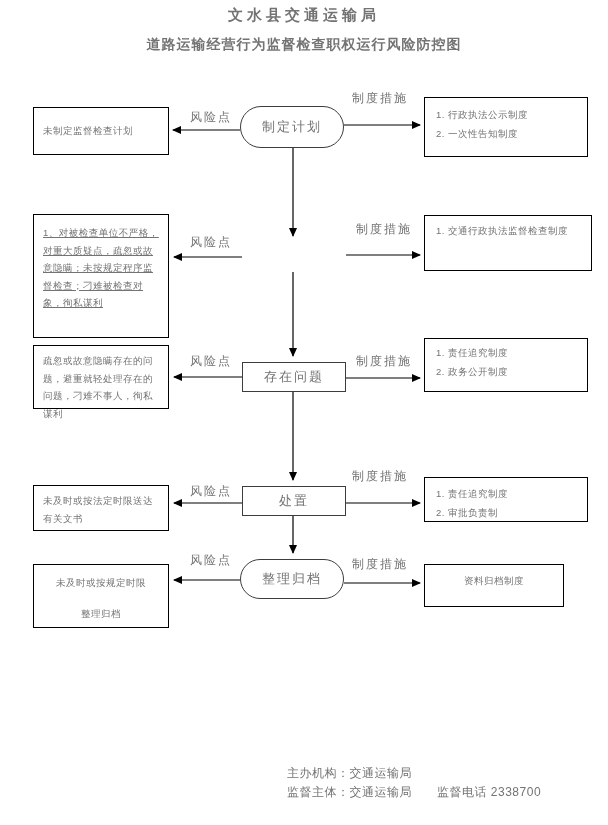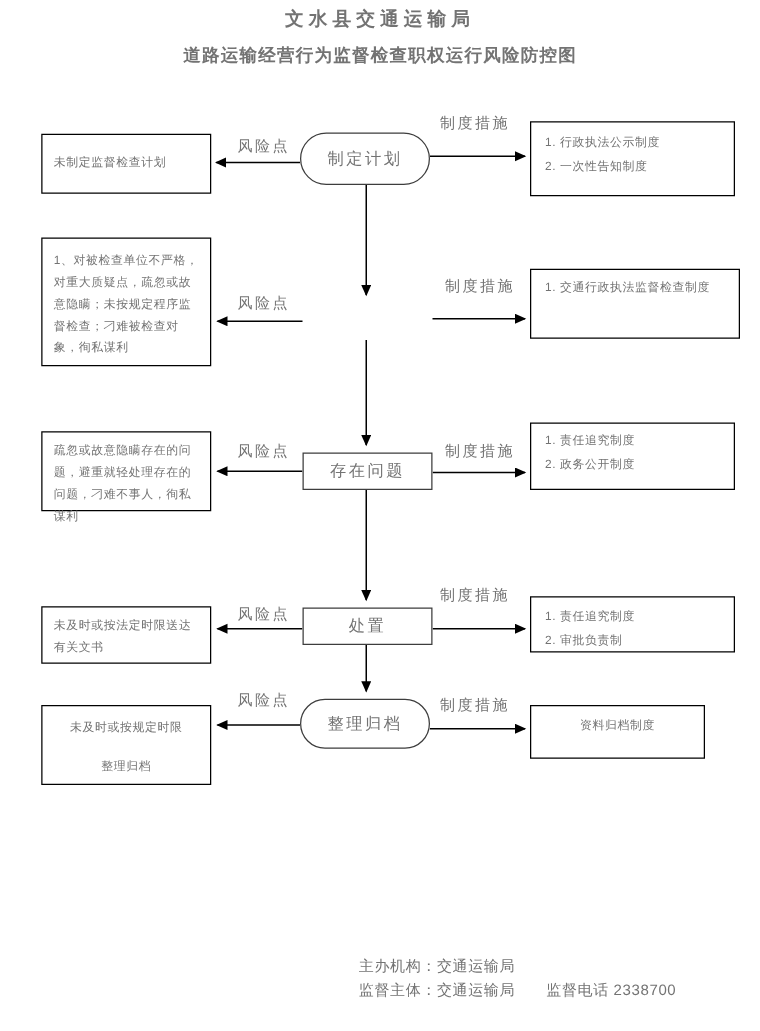--- a/index.html
+++ b/index.html
@@ -25,21 +25,21 @@
   .n1{left:240px;top:106px;width:104px;height:42px;}
   .n2{left:242px;top:242px;width:104px;height:30px;}
   .n3{left:242px;top:362px;width:104px;height:30px;}
   .n4{left:242px;top:486px;width:104px;height:30px;}
   .n5{left:240px;top:559px;width:104px;height:40px;}
   .lbox{
     position:absolute;left:33px;width:136px;border:1px solid #000;background:#fff;
     font-size:9.5px;line-height:17.5px;box-sizing:border-box;letter-spacing:0.5px;
   }
   .lb1{top:107px;height:48px;display:flex;align-items:center;padding-left:9px;}
-  .lb2{top:190px;height:103px;padding:9px 8px 0 9px;}
+  .lb2{top:214px;height:124px;padding:9px 8px 0 9px;text-decoration:underline;}
   .lb3{top:345px;height:64px;padding:6px 8px 0 9px;}
   .lb4{top:485px;height:46px;padding:6px 8px 0 9px;}
   .lb5{top:564px;height:64px;text-align:center;}
   .lb5 .l1{margin-top:9px;}
   .lb5 .l2{margin-top:13px;}
   .rbox{
     position:absolute;left:424px;border:1px solid #000;background:#fff;
     font-size:9.5px;line-height:19px;box-sizing:border-box;letter-spacing:0.5px;
   }
   .rb1{top:97px;width:164px;height:60px;padding:7px 4px 0 11px;}

